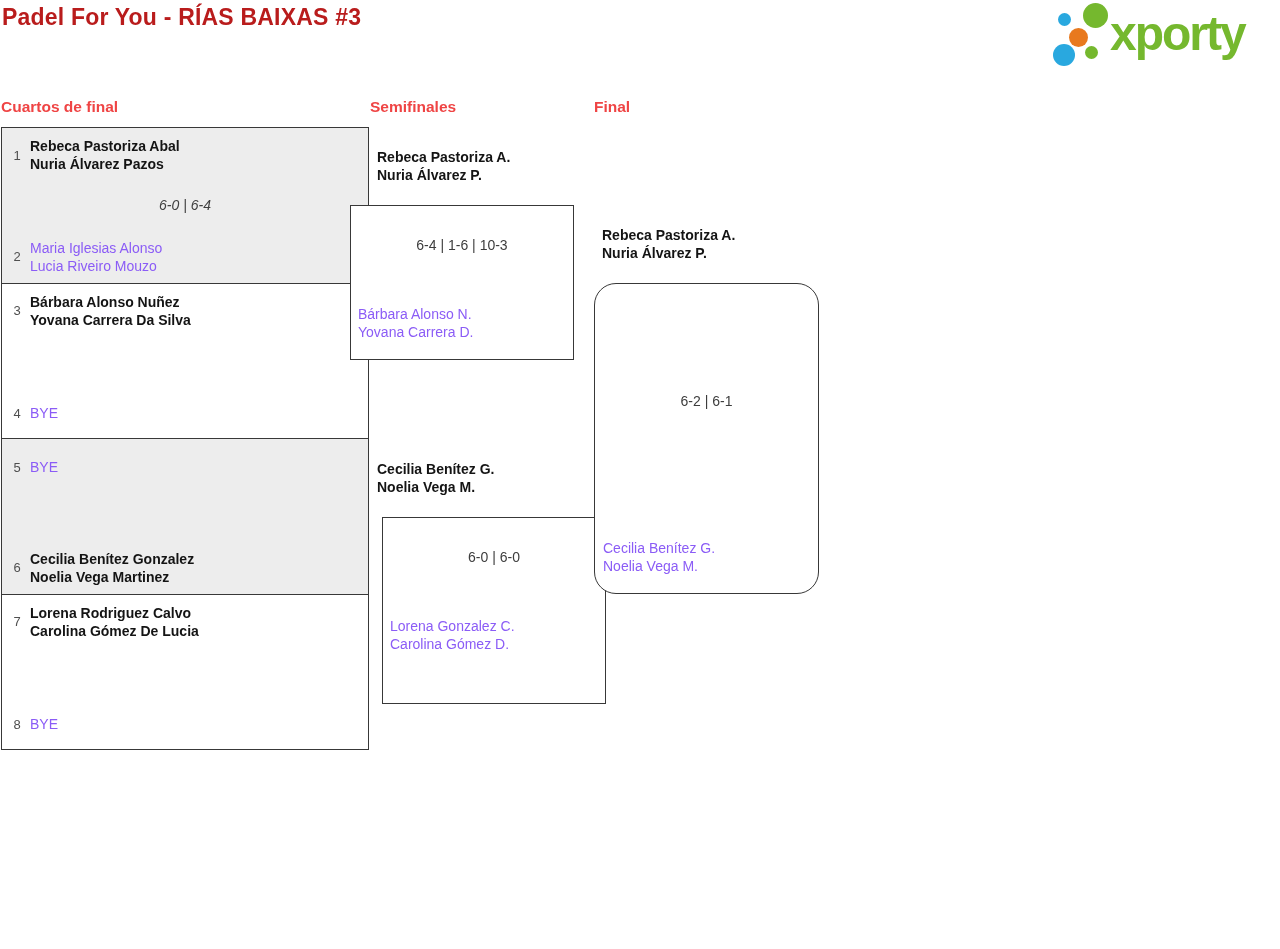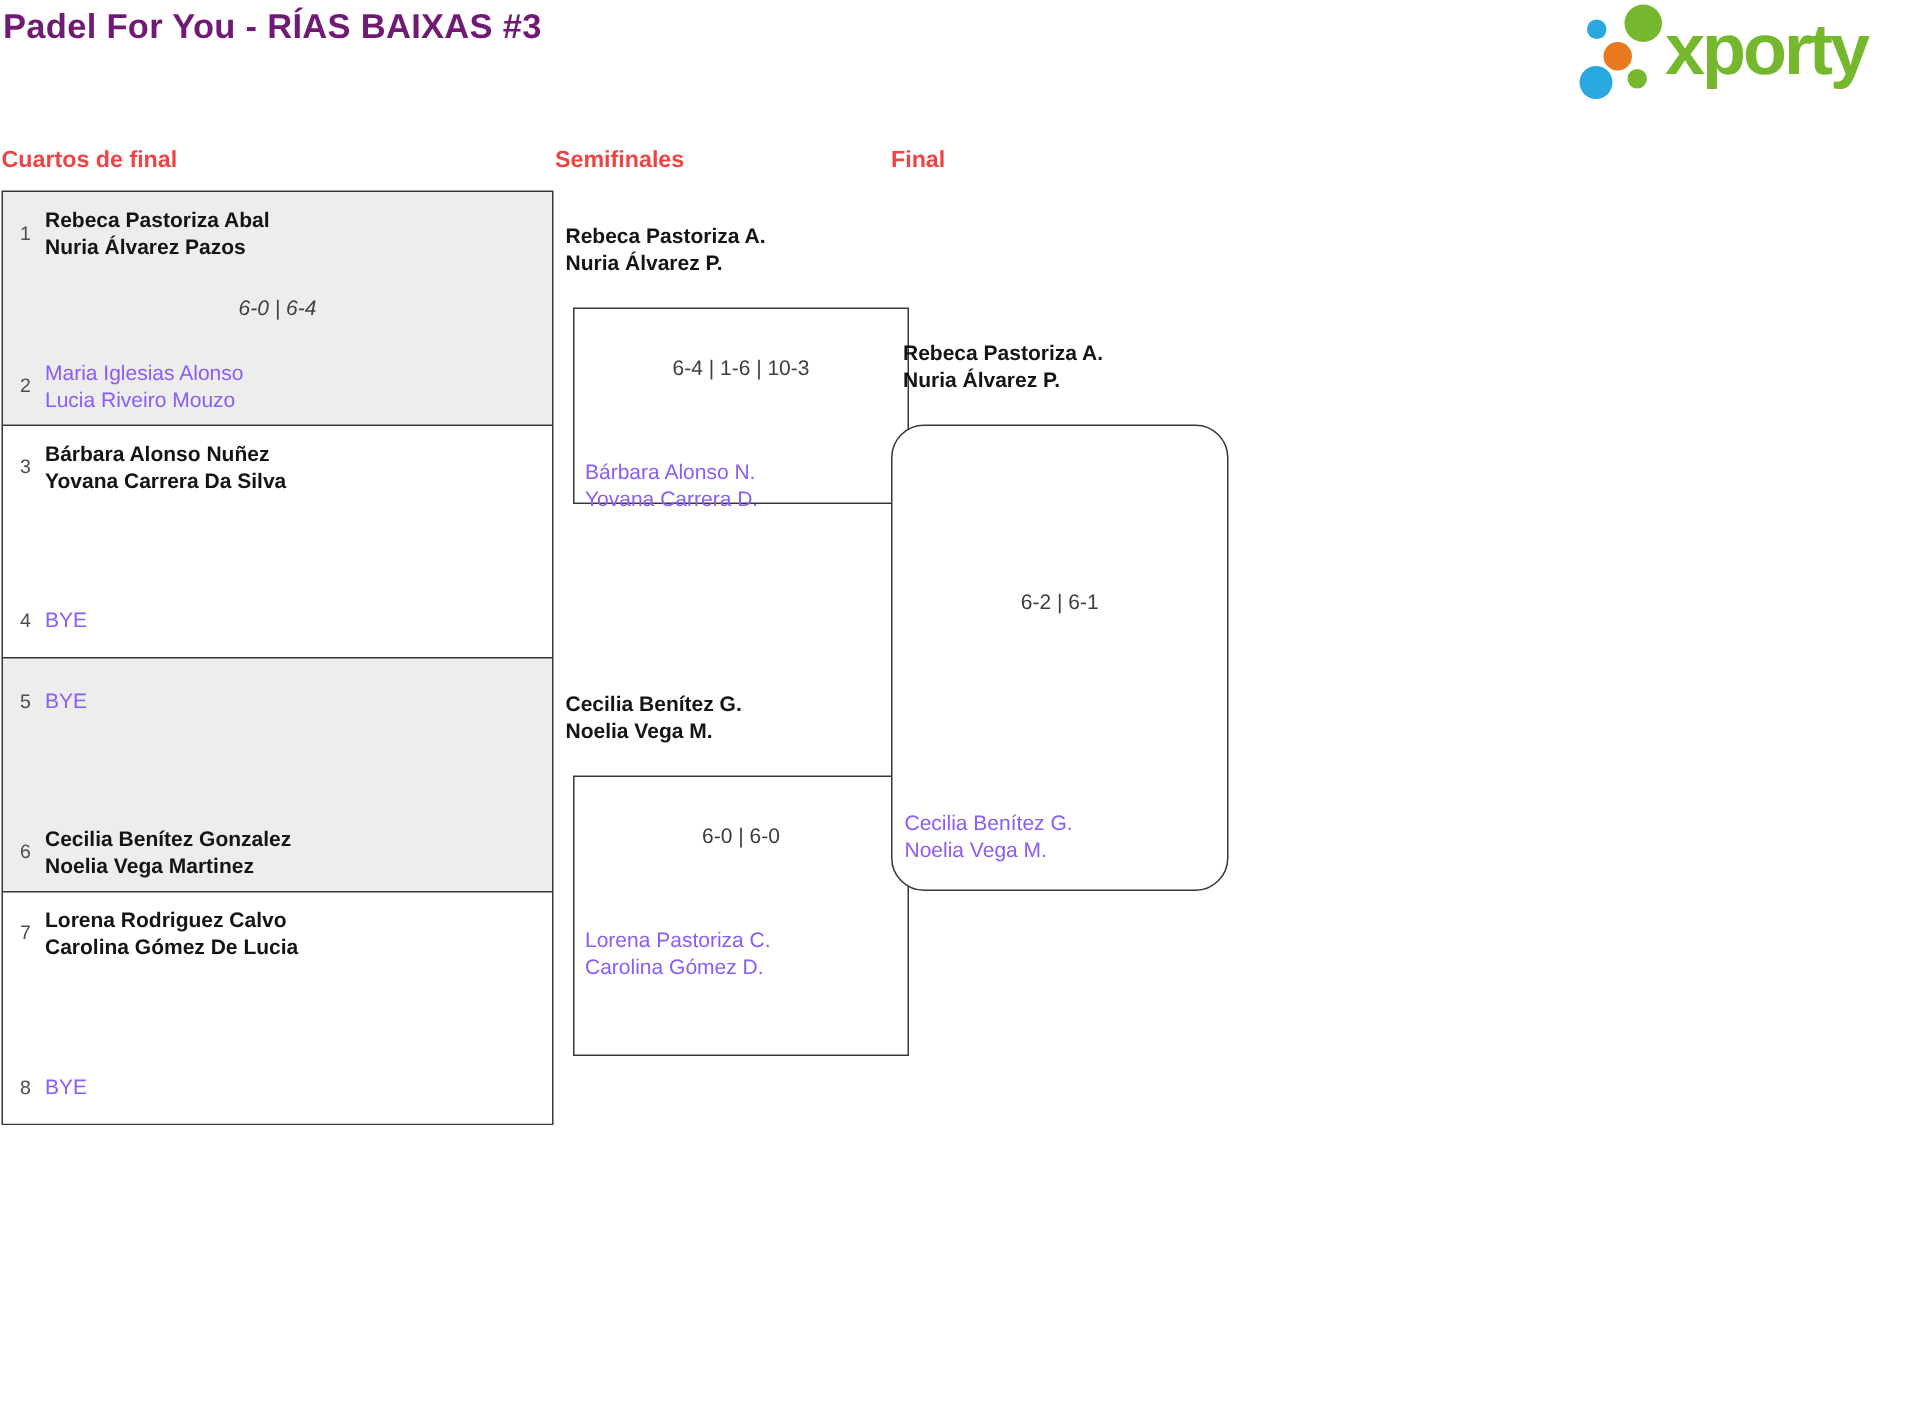--- a/index.html
+++ b/index.html
@@ -3,21 +3,21 @@
 <meta charset="utf-8">
 <style>
   * { margin:0; padding:0; box-sizing:border-box; }
   html,body { background:#fff; }
   body {
     width:1280px; height:949px; position:relative; overflow:hidden;
     font-family:"Liberation Sans","DejaVu Sans",sans-serif;
     color:#1c1c1c;
   }
   
-  .page-title { position:absolute; left:2px; top:1px; font-size:23px; line-height:33px; font-weight:600; color:#701a75; letter-spacing:.2px;text-align:center; }
+  .page-title { position:absolute; left:2px; top:1px; font-size:23px; line-height:33px; font-weight:600; color:#b91c1c; letter-spacing:.2px;text-align:center; }
   .logo { position:absolute; left:1048px; top:0; width:228px; height:70px; cursor:pointer; }
   .dot { position:absolute; border-radius:50%; }
   .dot.g-lg { left:35px; top:3px;  width:25px; height:25px; background:#75b82e; }
   .dot.b-sm { left:10px; top:13px; width:13px; height:13px; background:#29a8df; }
   .dot.o-md { left:21px; top:28px; width:19px; height:19px; background:#e8791e; }
   .dot.b-lg { left:5px;  top:44px; width:22px; height:22px; background:#29a8df; }
   .dot.g-sm { left:37px; top:46px; width:13px; height:13px; background:#75b82e; }
   .logo-word { position:absolute; left:62px; top:6px; font-size:48px; font-weight:700; letter-spacing:-2px; color:#75b82e; }
   
   .round-header { position:absolute; top:98px; height:18px; text-align:left; font-size:15.5px; font-weight:700; color:#ef4444; }
@@ -33,21 +33,21 @@
   .team-row { position:absolute; left:0; display:flex; align-items:center; }
   .team-row .seed { width:18px; margin-left:6px; text-align:center; font-size:13px; color:#4f4f4f; flex:0 0 auto; }
   .team-row .names { margin-left:4px; font-size:14px; line-height:18px; }
   .pos-top { top:9px; }  .pos-top-single { top:19px; }
   .pos-bottom { bottom:8px; } .pos-bottom-single { bottom:16px; }
   .winner { font-weight:700; color:#141414; }
   .loser  { font-weight:400; color:#8b5cf6; }
   .score-mid { position:absolute; top:50%; transform:translateY(-50%); width:100%; text-align:center; font-size:14px; color:#404040;font-style:italic; }
   
   .match-box { position:absolute; background:#fff; border:1px solid #383838; }
-  .sf1 { left:382px; top:205px; width:224px; height:131px; }
+  .sf1 { left:350px; top:205px; width:224px; height:155px; }
   .sf2 { left:382px; top:517px; width:224px; height:187px; }
   .fin { left:594px; top:283px; width:225px; height:311px;border-radius:22px; }
   .adv-names { position:absolute; font-size:14px; line-height:18px; }
   .adv-sf1 { left:377px; top:148px; }
   .adv-sf2 { left:377px; top:460px; }
   .adv-fin { left:602px; top:226px; }
   .box-score { position:absolute; width:100%; text-align:center; font-size:14px; color:#3d3d3d; }
   .sf1 .box-score, .sf2 .box-score { top:31px; }
   .fin .box-score { top:109px; }
   .box-loser { position:absolute; font-size:14px; line-height:18px; }
@@ -155,21 +155,21 @@
   </div>
 </div>
 
 <div class="adv-names adv-sf2 winner">
   <div>Cecilia Benítez G.</div>
   <div>Noelia Vega M.</div>
 </div>
 <div class="match-box sf2">
   <div class="box-score">6-0 | 6-0</div>
   <div class="box-loser loser">
-    <div>Lorena Pastoriza C.</div>
+    <div>Lorena Gonzalez C.</div>
     <div>Carolina Gómez D.</div>
   </div>
 </div>
 
 <div class="adv-names adv-fin winner">
   <div>Rebeca Pastoriza A.</div>
   <div>Nuria Álvarez P.</div>
 </div>
 <div class="match-box fin">
   <div class="box-score">6-2 | 6-1</div>

